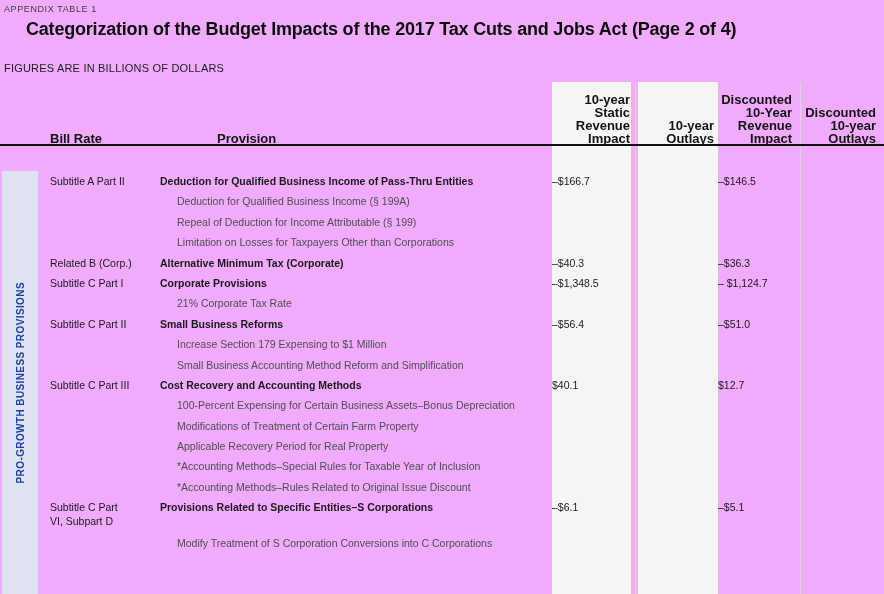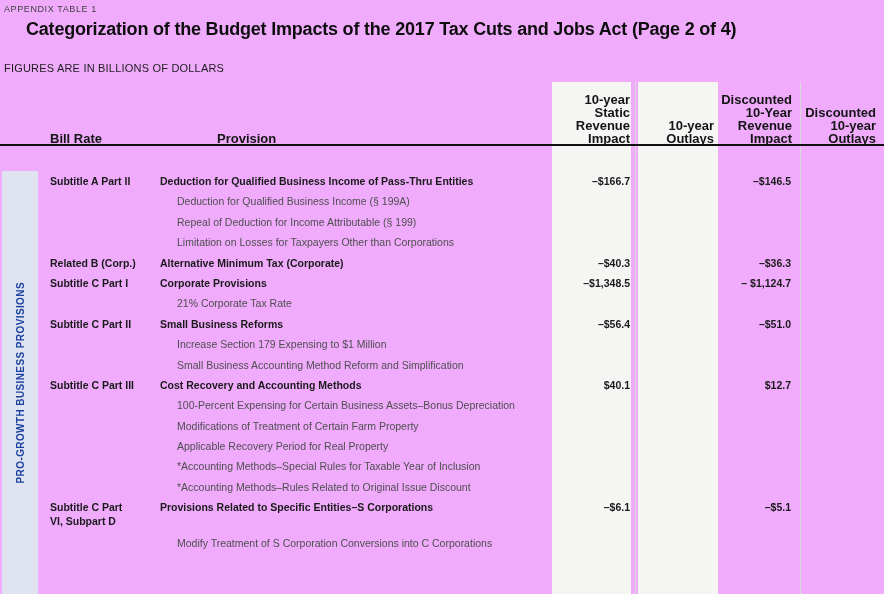--- a/index.html
+++ b/index.html
@@ -36,25 +36,25 @@
 
   .category-strip { position:absolute; left:2px; top:89px; width:36px; height:423px;
                     background:#dfe3f1; display:flex; align-items:center; justify-content:center; }
   .category-label { writing-mode:vertical-rl; transform:rotate(180deg); font-size:10px; font-weight:bold;
                     letter-spacing:.4px; color:#1b429e; white-space:nowrap; }
 
   .rows { position:absolute; left:0; top:89px; width:884px; }
   .row  { position:relative; height:20.4px; }
   .row.tall { height:36px;padding-left:20px; }
 
-  .bill      { position:absolute; left:50px; top:0; width:108px; font-size:10.5px; font-weight:bold;
+  .bill      { position:absolute; left:50px; top:0; width:108px; font-size:10.5px; font-weight:normal;
                line-height:13.6px; padding-top:4px; white-space:pre-line; }
   .prov-bold { position:absolute; left:160px; top:0; font-size:10.5px; font-weight:bold; line-height:20.4px; white-space:nowrap; }
   .prov-sub  { position:absolute; left:177px; top:0; font-size:10.5px; color:#4f4f4f; line-height:20.4px; white-space:nowrap; }
-  .val       { position:absolute; top:0; font-size:10.5px; font-weight:bold; line-height:20.4px; text-align:right; }
+  .val       { position:absolute; top:0; font-size:10.5px; font-weight:normal; line-height:20.4px; }
   .v1 { left:552px; width:78px; }
   .v2 { left:638px; width:76px; }
   .v3 { left:718px; width:73px; }
   .v4 { left:803px; width:73px; }
 </style>
 </head>
 <body>
 
 <div class="page">
 

